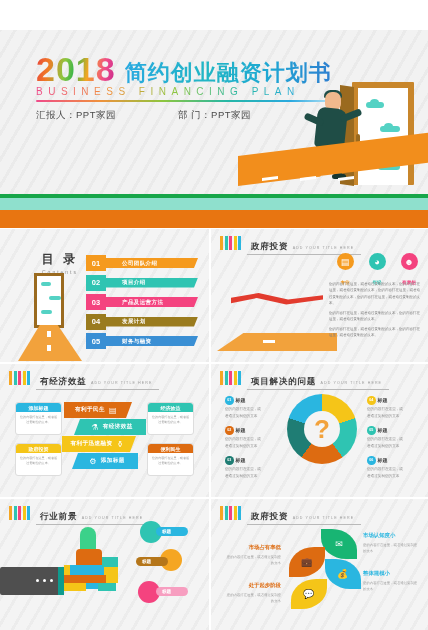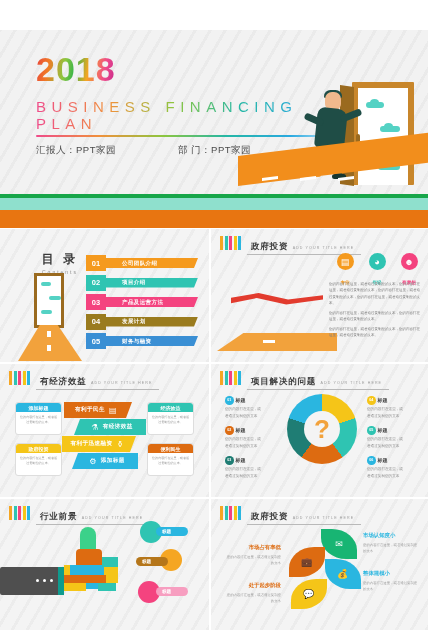--- a/index.html
+++ b/index.html
@@ -33,21 +33,21 @@
     -webkit-text-fill-color:transparent;
   }
   .cn-title {
     font-size:22px; font-weight:bold; line-height:1.1; letter-spacing:1px;
     padding-bottom:1px;
     background-image: linear-gradient(90deg,#29a9e0 0%,#21b6c4 40%,#1fa7d4 70%,#2e7fd0 100%);
     -webkit-background-clip:text; background-clip:text; color:transparent;
     -webkit-text-fill-color:transparent;
   }
   .en-title {
-    margin-top:12px; font-size:15px; letter-spacing:5.5px; font-weight:500;
+    margin-top:0; font-size:10px; letter-spacing:5.5px; font-weight:500;
     background-image: linear-gradient(90deg,#ef4b8a 0%,#f0913c 22%,#8dc63f 42%,#25b7a6 62%,#2aa9e0 82%,#8a63c8 100%);
     -webkit-background-clip:text; background-clip:text; color:transparent;
     -webkit-text-fill-color:transparent;
   }
   .title-rule {
     margin-top:3px; height:2px; width:318px;
     background: linear-gradient(90deg,#ef4b8a,#f0913c,#8dc63f,#25b7a6,#2aa9e0,#ffffff);
     border-radius:2px;
   }
   .meta-row { margin-top:7px; display:flex; gap:62px; font-size:9.5px; color:#4a4a4a; letter-spacing:.5px; }
@@ -180,20 +180,21 @@
 <body>
 
 <div class="page">
 
   <div class="slide" id="cover">
     <div class="stripes"></div>
 
     <div class="title-block">
       <div class="year-row">
         <span class="year">2018</span>
+        <span class="cn-title">简约创业融资计划书</span>
       </div>
       <div class="en-title">BUSINESS   FINANCING   PLAN</div>
       <div class="title-rule"></div>
       <div class="meta-row">
         <span>汇报人：PPT家园</span>
         <span>部 门：PPT家园</span>
       </div>
     </div>
 
     <div class="door-frame"></div>

